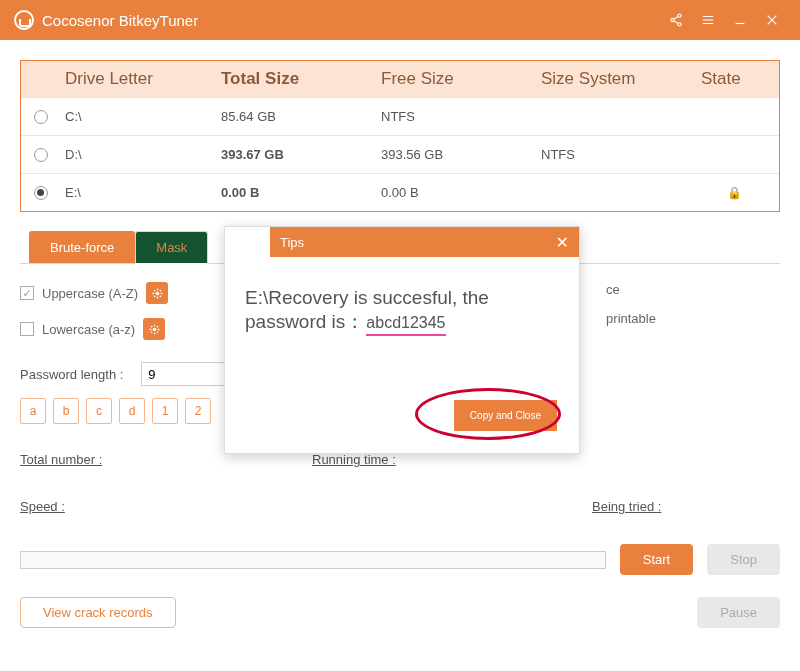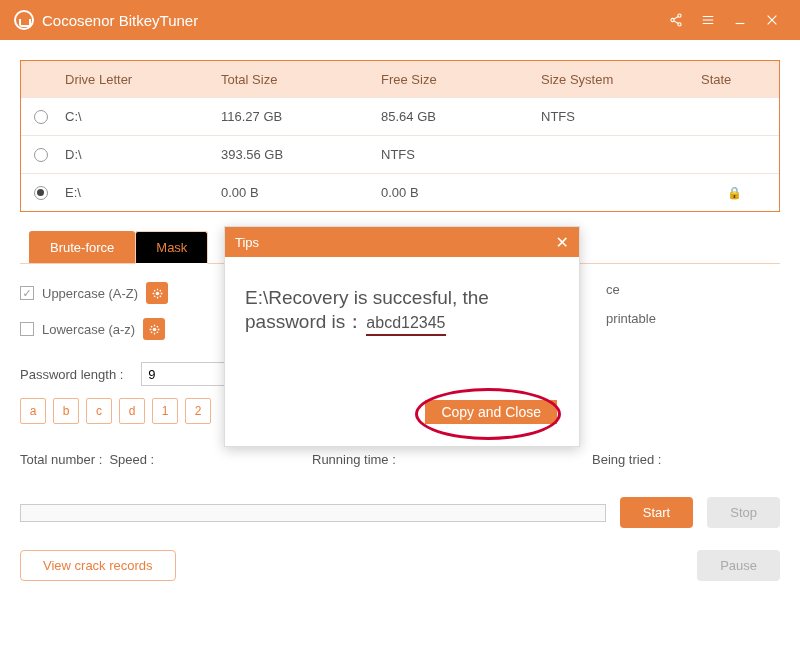--- a/index.html
+++ b/index.html
@@ -8,74 +8,74 @@
     .titlebar { background: #e9803e; height: 40px; display: flex; align-items: center; padding: 6px 14px; color: #fff; }
     .titlebar-icon { width: 20px; height: 20px; border: 2px solid #fff; border-radius: 50%; margin-right: 8px; position: relative; }
     .titlebar-icon::before { content: ""; position: absolute; width: 8px; height: 6px; border: 2px solid #fff; border-top: none; border-radius: 0 0 3px 3px; top: 7px; left: 3px; }
     .titlebar-title { font-size: 15px; font-weight: 400; flex: 1; }
     .titlebar-btn { width: 28px; height: 28px; display: flex; align-items: center; justify-content: center; font-size: 14px; margin-left: 4px; cursor: pointer; }
     .titlebar-btn svg { width: 14px; height: 14px; }
     
     .content { padding: 20px; }
     
     .drive-table { border: 1px solid #e9803e; width: 100%; }
-    .dt-header { background: #fce3d3; display: flex; height: 36px; align-items: center; color: #8b5a3c; font-size: 13px; }
+    .dt-header { background: #fce3d3; display: flex; height: 36px; align-items: center; color: #8b5a3c; font-size: 17px; }
     .dt-row { display: flex; height: 38px; align-items: center; color: #555; font-size: 13px; border-top: 1px solid #f0e5dd; }
     .dt-cell-radio { width: 40px; display: flex; justify-content: center; }
     .dt-cell-letter { width: 160px; padding-left: 4px; }
-    .dt-cell-total { width: 160px; }
+    .dt-cell-total { width: 160px; font-weight: bold; }
     .dt-cell-free { width: 160px; }
     .dt-cell-fs { width: 160px; }
     .dt-cell-state { flex: 1; }
     .radio-circle { width: 14px; height: 14px; border: 1.5px solid #999; border-radius: 50%; display: inline-block; position: relative; }
     .radio-circle.checked::after { content: ""; position: absolute; width: 7px; height: 7px; background: #444; border-radius: 50%; top: 2px; left: 2px; }
     .lock-icon { color: #e9803e; font-size: 12px; margin-left: 26px; }
     
     .tabs-section { margin-top: 18px; }
     .tabs-row { display: flex; border-bottom: 1px solid #f5ceb4; height: 34px; align-items: flex-end; padding-left: 9px; }
     .tab { padding: 8px 20px; font-size: 13px; border: 1px solid transparent; border-bottom: none; cursor: pointer; }
     .tab.filled { background: #e9803e; color: #fff; border-radius: 3px 3px 0 0; }
-    .tab.active { background: #000000; color: #e9803e; border: 1px solid #f5ceb4; border-bottom: 1px solid #fff; margin-bottom: -1px; border-radius: 3px 3px 0 0; }
+    .tab.active { background: #14532d; color: #e9803e; border: 1px solid #f5ceb4; border-bottom: 1px solid #fff; margin-bottom: -1px; border-radius: 3px 3px 0 0; }
     
     .opts { padding-top: 18px; display: flex; gap: 8px; }
     .opt-col { display: flex; flex-direction: column; gap: 14px; }
     .opt-row { display: flex; align-items: center; gap: 8px; font-size: 13px; color: #666; }
     .chk { width: 14px; height: 14px; border: 1px solid #aaa; display: inline-flex; align-items: center; justify-content: center; font-size: 11px; color: #999; }
     .gear-btn { width: 22px; height: 22px; background: #e9803e; border-radius: 3px; display: flex; align-items: center; justify-content: center; cursor: pointer; }
     .gear-btn svg {width: 13px; height: 13px; }
     
     .pwlen-row { margin-top: 22px; display: flex; align-items: center; gap: 18px; color: #555; font-size: 13px; }
     .pwlen-input { width: 90px; height: 24px; border: 1px solid #ccc; padding: 0 6px; font-size: 13px; }
     
     .char-boxes { margin-top: 12px; display: flex; gap: 7px; }
     .char-box { width: 26px; height: 26px; border: 1px solid #f3b58e; color: #e9803e; font-size: 12px; display: flex; align-items: center; justify-content: center; cursor: pointer; border-radius: 2px; }
     
     .stats { margin-top: 28px; display: flex; color: #555; font-size: 13px; }
-    .stats-col { display: flex; flex-direction: row; gap: 7px; }
+    .stats-col { display: flex; flex-direction: column; gap: 32px; text-decoration: underline; }
     .stats-col.c1 { width: 292px; }
     .stats-col.c2 { width: 280px; }
-    .stats-col.c3 { flex: 1; }
+    .stats-col.c3 { flex: 1; justify-content: flex-end; }
     
     .progress-row { margin-top: 30px; display: flex; align-items: center; gap: 14px; }
     .progress-bar { flex: 1; height: 18px; border: 1px solid #ccc; background: #f9f9f9; }
     .btn { padding: 7px 22px; border-radius: 4px; font-size: 13px; cursor: pointer; border: 1px solid transparent; }
     .btn.primary { background: #e9803e; color: #fff; }
     .btn.disabled { background: #e8e8e8; color: #aaa; cursor: default; }
     .btn.outline { background: #fff; color: #e9803e; border-color: #f3b58e; }
     
     .footer-row { margin-top: 22px; display: flex; justify-content: space-between; }
     
     .modal { position: absolute; left: 224px; top: 226px; width: 356px; background: #fff; box-shadow: 0 3px 12px rgba(0,0,0,0.2); border: 1px solid #ddd; }
-    .modal-header { background: #e9803e; color: #fff; height: 30px; display: flex; align-items: center; padding: 0 10px; justify-content: space-between; font-size: 13px; }
+    .modal-header { background: #e9803e; color: #fff; height: 30px; display: flex; align-items: center; padding: 0 10px; justify-content: space-between; font-size: 13px; margin-left: 45px; }
     .modal-close { cursor: pointer; font-size: 16px; }
     .modal-body { padding: 30px 20px 18px 20px; }
     .modal-text { color: #555; font-size: 19px; }
-    .modal-pw { color: #555; border-bottom: 2px solid #7f1d1d; padding-bottom: 2px; display: inline-block; margin-left: 2px; }
+    .modal-pw { color: #555; border-bottom: 2px solid #ec4899; padding-bottom: 2px; display: inline-block; margin-left: 2px; }
     .modal-footer { display: flex; justify-content: flex-end; padding: 0 22px 22px 0; margin-top: 46px; }
-    .copy-btn { background: #e9803e; color: #fff; border: none; padding: 4px 16px; font-size: 14px; cursor: pointer; }
+    .copy-btn { background: #e9803e; color: #fff; border: none; padding: 10px 16px; font-size: 10px; cursor: pointer; }
     .red-circle { position: absolute; border: 3px solid #c03; border-radius: 50%; width: 146px; height: 52px; pointer-events: none; }
     .hidden-text { color: #666; font-size: 13px; }
   </style>
 </head>
 <body>
 
 <div class="titlebar">
   <div class="titlebar-icon"></div>
   <div class="titlebar-title">Cocosenor BitkeyTuner</div>
   <div class="titlebar-btn">
@@ -111,30 +111,30 @@
       <div class="dt-cell-total">Total Size</div>
       <div class="dt-cell-free">Free Size</div>
       <div class="dt-cell-fs">Size System</div>
       <div class="dt-cell-state">State</div>
     </div>
     <div class="dt-row">
       <div class="dt-cell-radio">
           <span class="radio-circle"></span>
         </div>
       <div class="dt-cell-letter">C:\</div>
-      <div class="dt-cell-total">116.27 GB</div>
       <div class="dt-cell-free">85.64 GB</div>
       <div class="dt-cell-fs">NTFS</div>
       <div class="dt-cell-state"></div>
     </div>
     <div class="dt-row">
       <div class="dt-cell-radio">
           <span class="radio-circle"></span>
         </div>
       <div class="dt-cell-letter">D:\</div>
+      <div class="dt-cell-total">393.67 GB</div>
       <div class="dt-cell-free">393.56 GB</div>
       <div class="dt-cell-fs">NTFS</div>
       <div class="dt-cell-state"></div>
     </div>
     <div class="dt-row">
       <div class="dt-cell-radio">
           <span class="radio-circle checked"></span>
         </div>
       <div class="dt-cell-letter">E:\</div>
       <div class="dt-cell-total">0.00 B</div>

